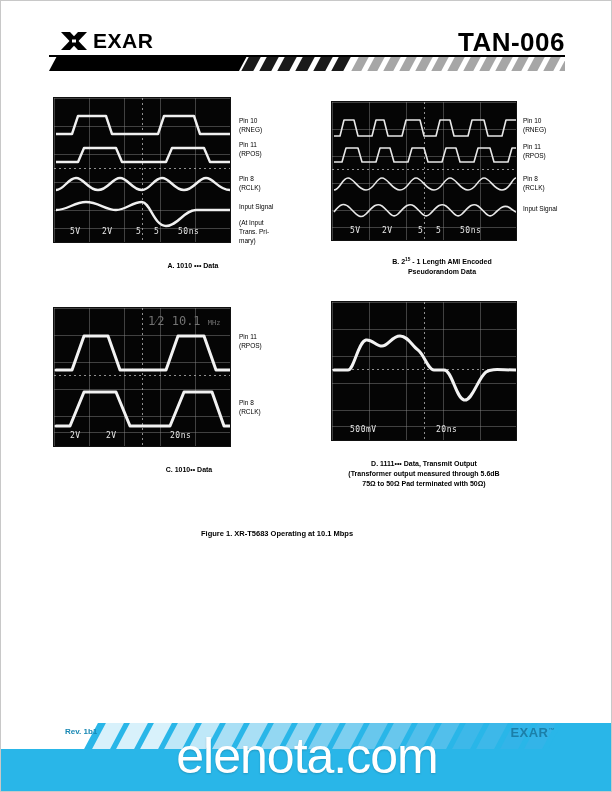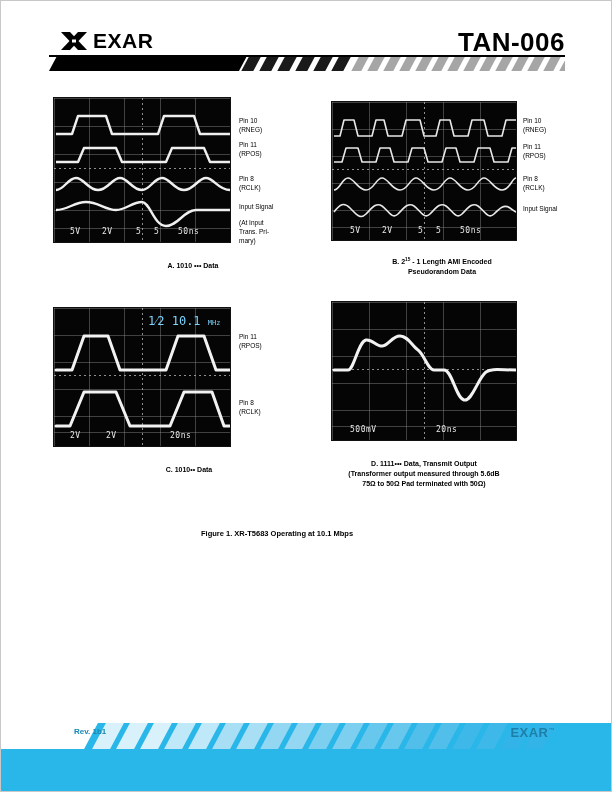--- a/index.html
+++ b/index.html
@@ -133,21 +133,21 @@
   .scope .readout {
     position: absolute;
     color: #e8e8e8;
     font-family: "DejaVu Sans Mono", monospace;
     font-size: 8px;
     letter-spacing: 0.5px;
     white-space: nowrap;
   }
   .scope .bigread {
     position: absolute;
-    color: #7dd3fc;
+    color: #737373;
     font-family: "DejaVu Sans Mono", monospace;
     font-size: 12px;
     white-space: nowrap;
   }
   .scope .bigread small { font-size: 7px; }
 
   .annot {
     position: absolute;
     font-family: "Liberation Sans", sans-serif;
     font-size: 6.5px;
@@ -184,21 +184,21 @@
   .footer-top {
     position: absolute;
     left: 0; top: 0;
     width: 612px; height: 24px;
     background: #ffffff;
   }
   .footer-stripes { position: absolute; left: 0; top: 24px; width: 612px; height: 26px; overflow: hidden; }
   .fs { position: absolute; top: 0; height: 26px; transform: skewX(-28deg); }
   .footer-rev {
     position: absolute;
-    left: 73px; top: 28px;
+    left: 64px; top: 28px;
     font-size: 8px; font-weight: bold;
     color: #1787b3;
   }
   .footer-logo {
     position: absolute;
     right: 58px; top: 26px;
     font-size: 13px; font-weight: bold;
     color: #1b7fa8;
     letter-spacing: 0.5px;
   }
@@ -440,15 +440,16 @@
       <div class="fs" style="left:458px;width:18px;background:#3db8e9;"></div>
       <div class="fs" style="left:482px;width:18px;background:#3db8e9;"></div>
       <div class="fs" style="left:506px;width:18px;background:#33b4e8;"></div>
       <div class="fs" style="left:530px;width:18px;background:#33b4e8;"></div>
       <div class="fs" style="left:554px;width:90px;background:#29b6e8;"></div>
     </div>
     <div class="footer-rev">Rev. 1b1</div>
     <div class="footer-logo">
       <span>EXAR</span><span class="tm">™</span>
     </div>
+    <div class="watermark">elenota.com</div>
   </div>
 
 </div>
 
 </body></html>

